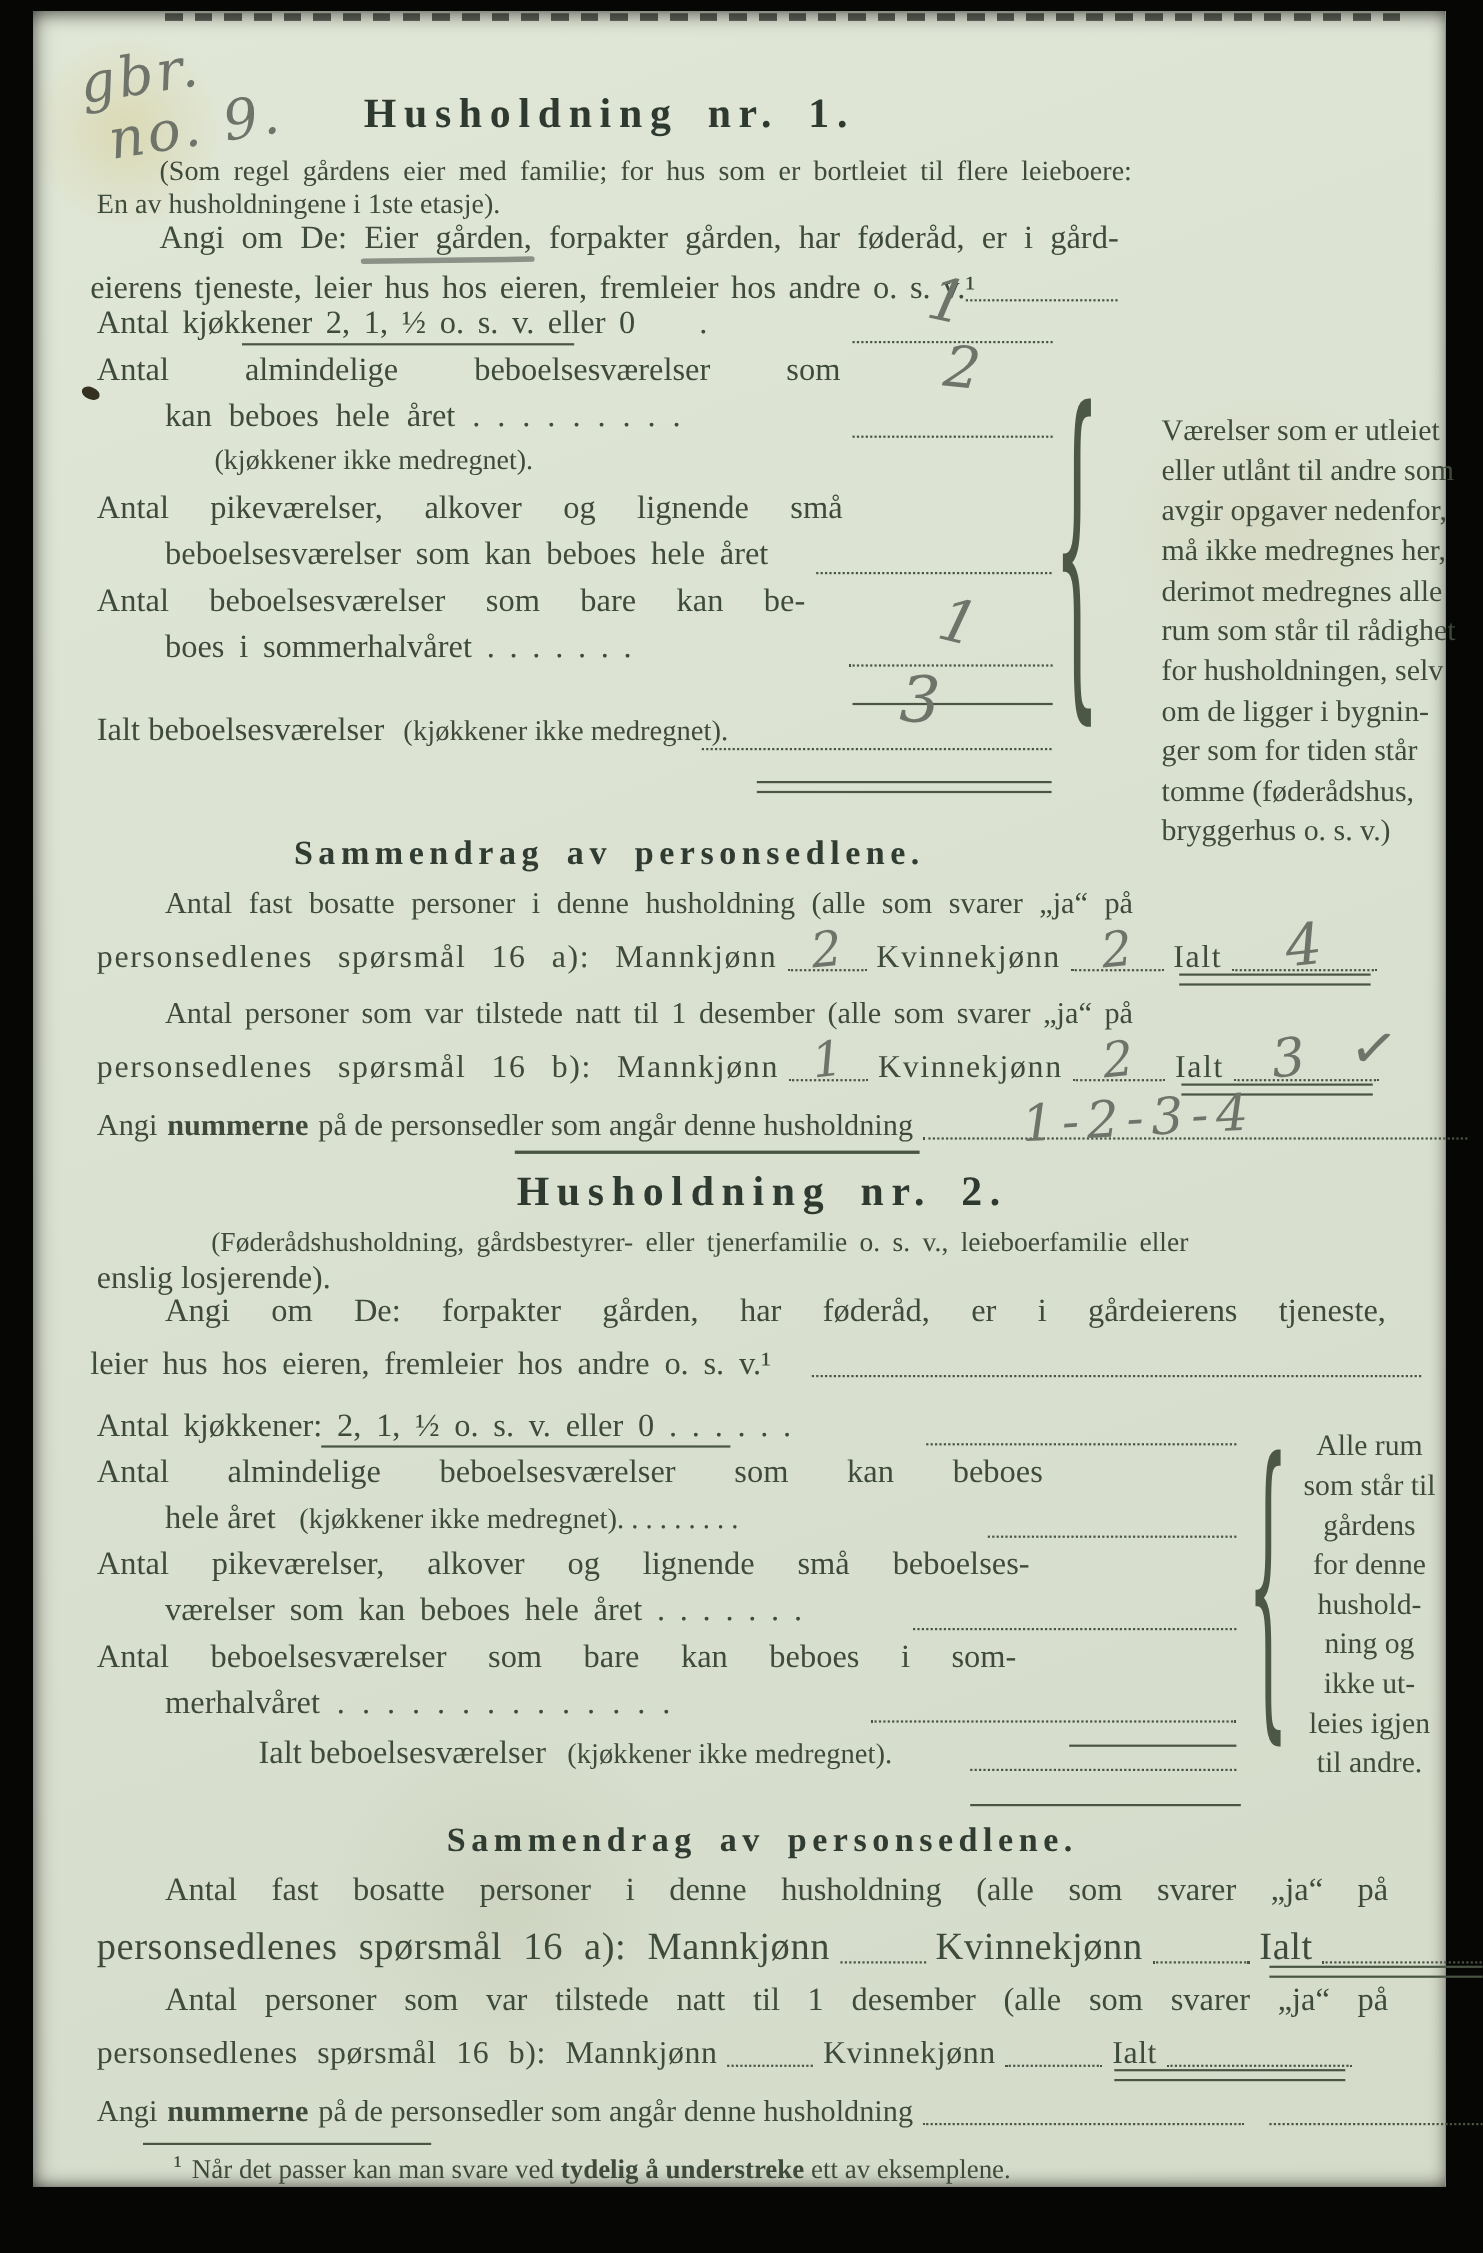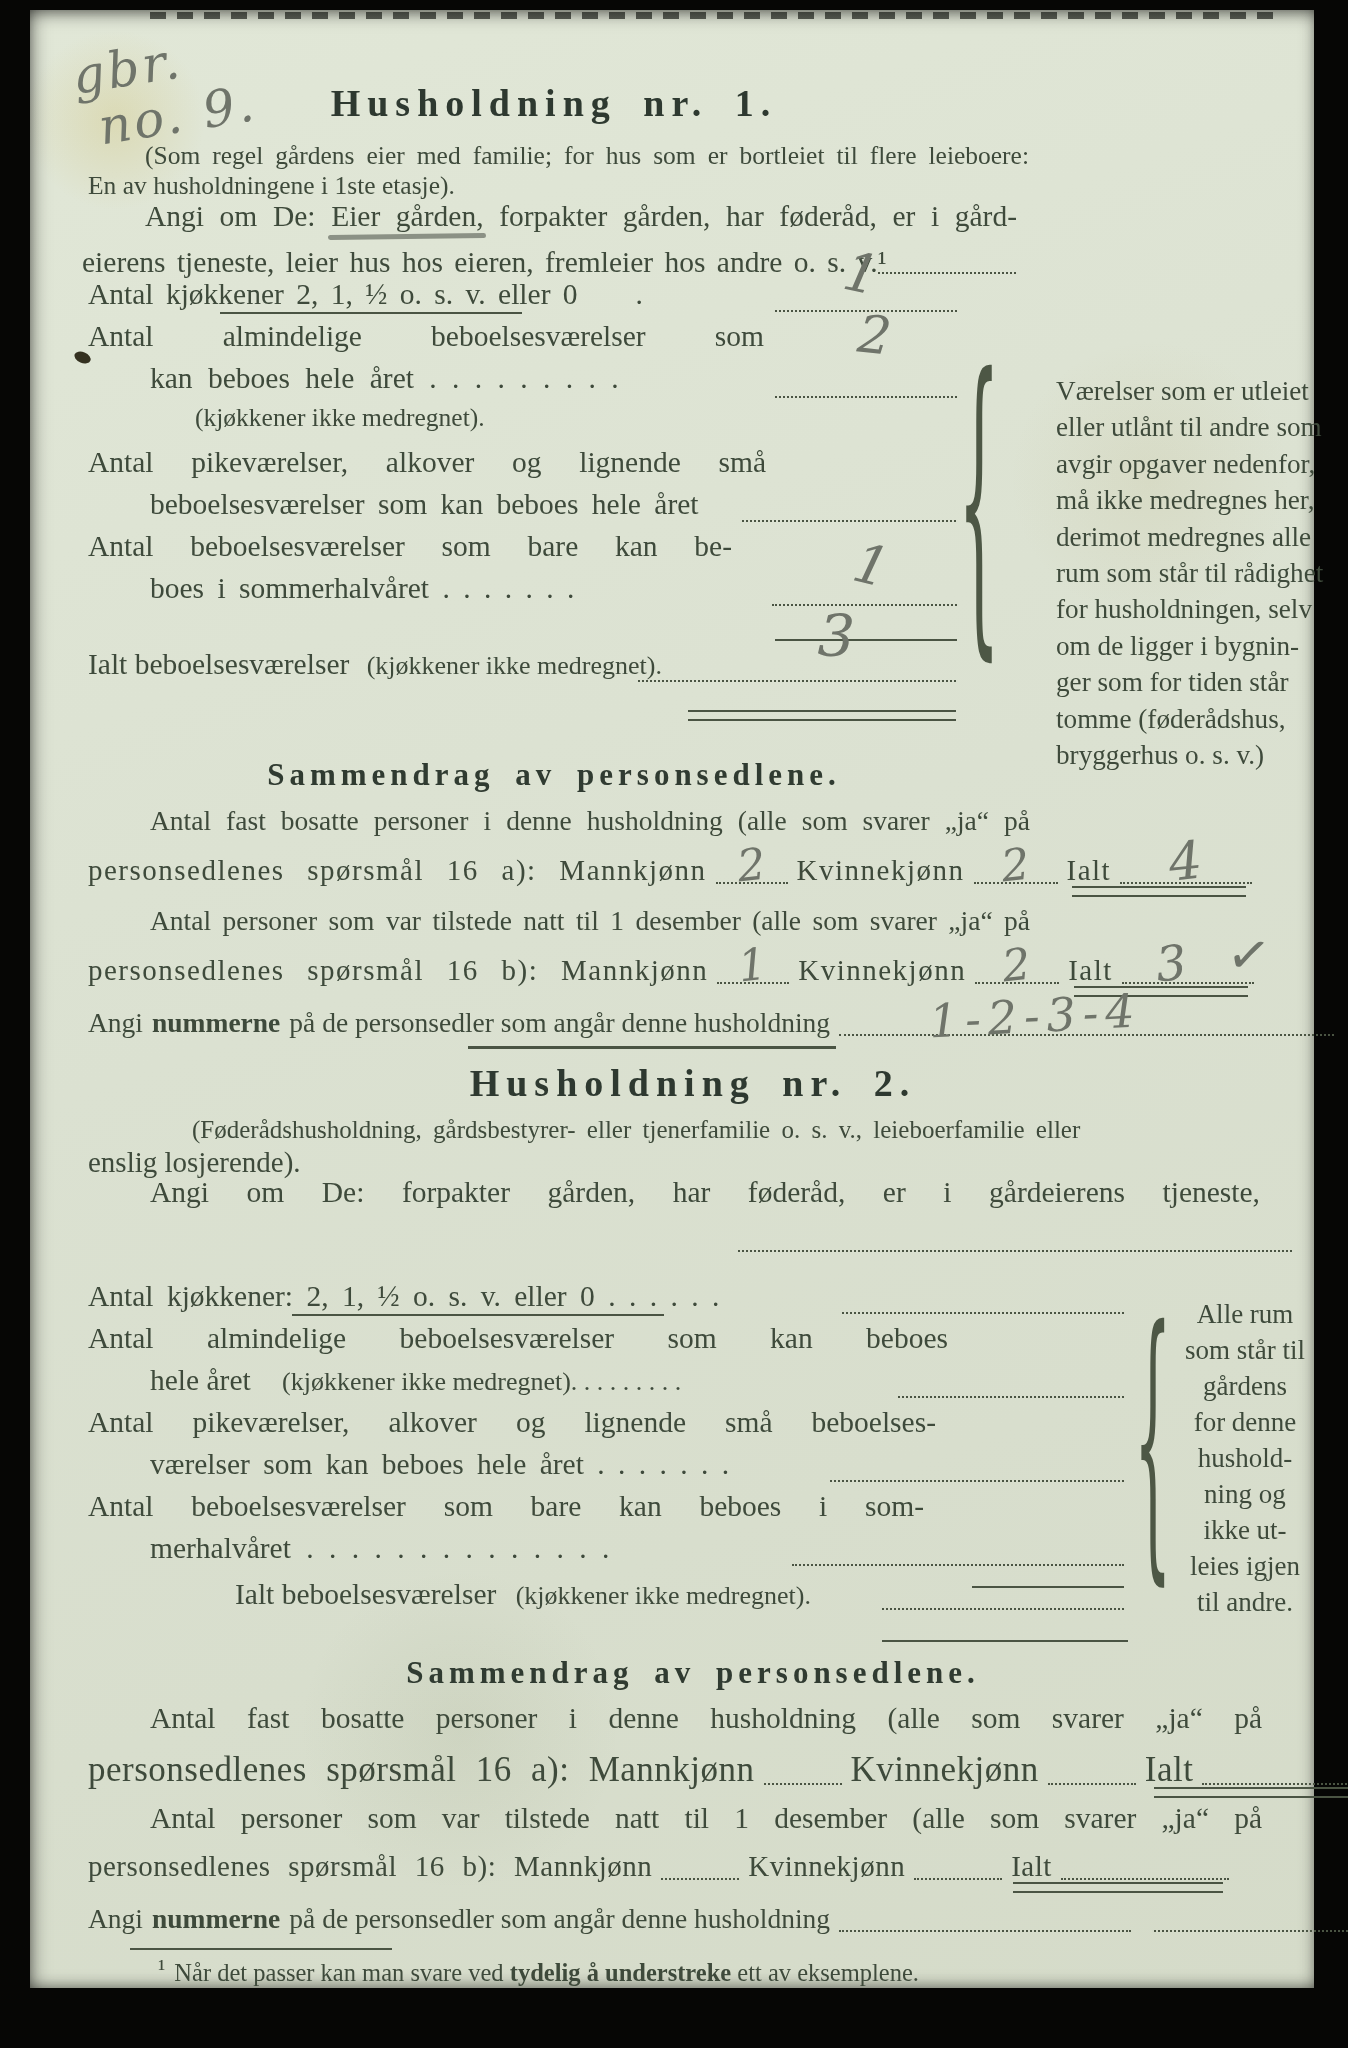--- a/index.html
+++ b/index.html
@@ -143,30 +143,31 @@
     </div>
 
     <div class="rl" style="left:438px;top:1036px;width:368px;height:3px;"></div>
 
     <div class="t h1t" style="left:58px;top:1050px;width:1210px;">Husholdning nr. 2.</div>
 
     <div class="t" style="left:162px;top:1104px;font-size:25px;word-spacing:5px;">(Føderådshusholdning, gårdsbestyrer- eller tjenerfamilie o. s. v., leieboerfamilie eller</div>
     <div class="t" style="left:58px;top:1134px;font-size:29px;">enslig losjerende).</div>
 
     <div class="t jl" style="left:120px;top:1164px;width:1110px;">Angi om De: forpakter gården, har føderåd, er i gårdeierens tjeneste,</div>
+    <div class="t" style="left:52px;top:1212px;word-spacing:6px;">leier hus hos eieren, fremleier hos andre o. s. v.¹</div>
     <div class="dot" style="left:708px;top:1240px;width:554px;"></div>
 
     <div class="t" style="left:58px;top:1268px;word-spacing:6px;">Antal kjøkkener: 2, 1, ½ o. s. v. eller 0 . . . . . .</div>
     <div class="rl" style="left:262px;top:1304px;width:372px;"></div>
     <div class="dot" style="left:812px;top:1302px;width:282px;"></div>
 
     <div class="t jl" style="left:58px;top:1310px;width:860px;">Antal almindelige beboelsesværelser som kan beboes</div>
     <div class="t" style="left:120px;top:1352px;">
       <span>hele året</span>
-      <span class="sm" style="margin-left:24px;text-align:center;">(kjøkkener ikke medregnet). . . . . . . . .</span>
+      <span class="sm" style="margin-left:14px;text-align:center;">(kjøkkener ikke medregnet). . . . . . . . .</span>
     </div>
     <div class="dot" style="left:868px;top:1386px;width:226px;"></div>
 
     <div class="t jl" style="left:58px;top:1394px;width:848px;">Antal pikeværelser, alkover og lignende små beboelses-</div>
     <div class="t" style="left:120px;top:1436px;word-spacing:6px;">værelser som kan beboes hele året . . . . . . .</div>
     <div class="dot" style="left:800px;top:1470px;width:294px;"></div>
 
     <div class="t jl" style="left:58px;top:1478px;width:836px;">Antal beboelsesværelser som bare kan beboes i som-</div>
     <div class="t" style="left:120px;top:1520px;word-spacing:8px;">merhalvåret . . . . . . . . . . . . . .</div>
     <div class="dot" style="left:762px;top:1554px;width:332px;"></div>

